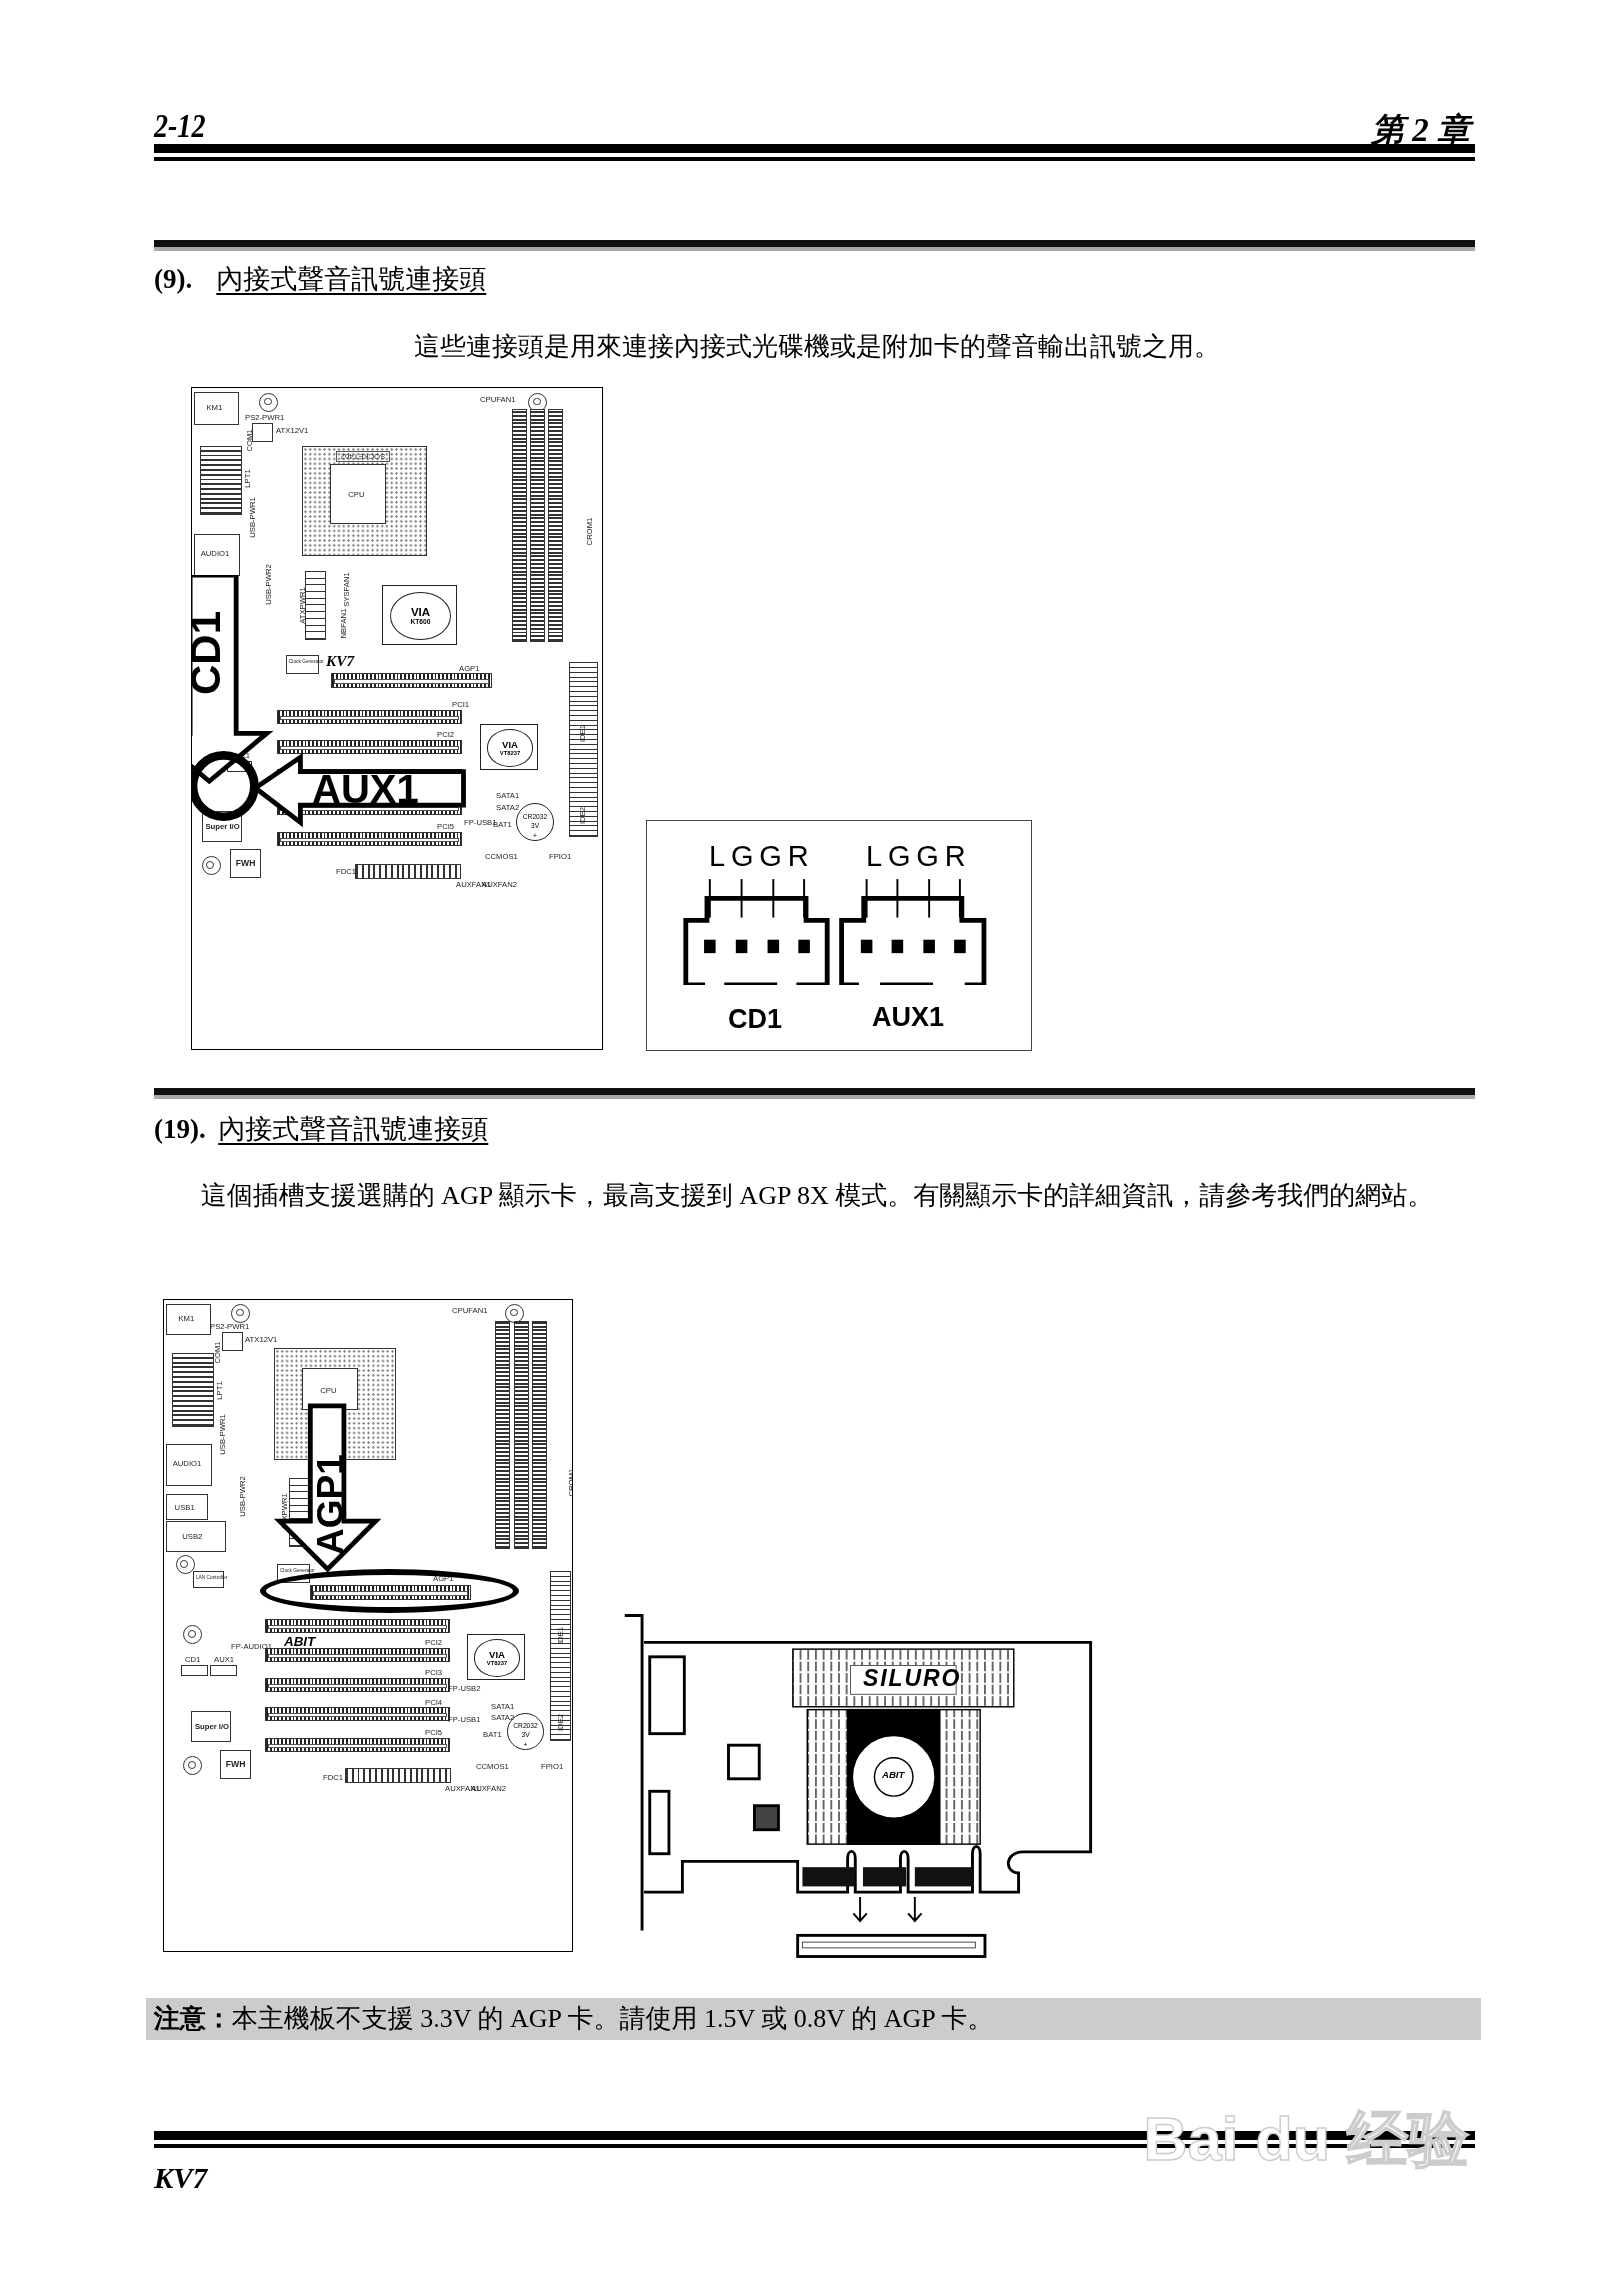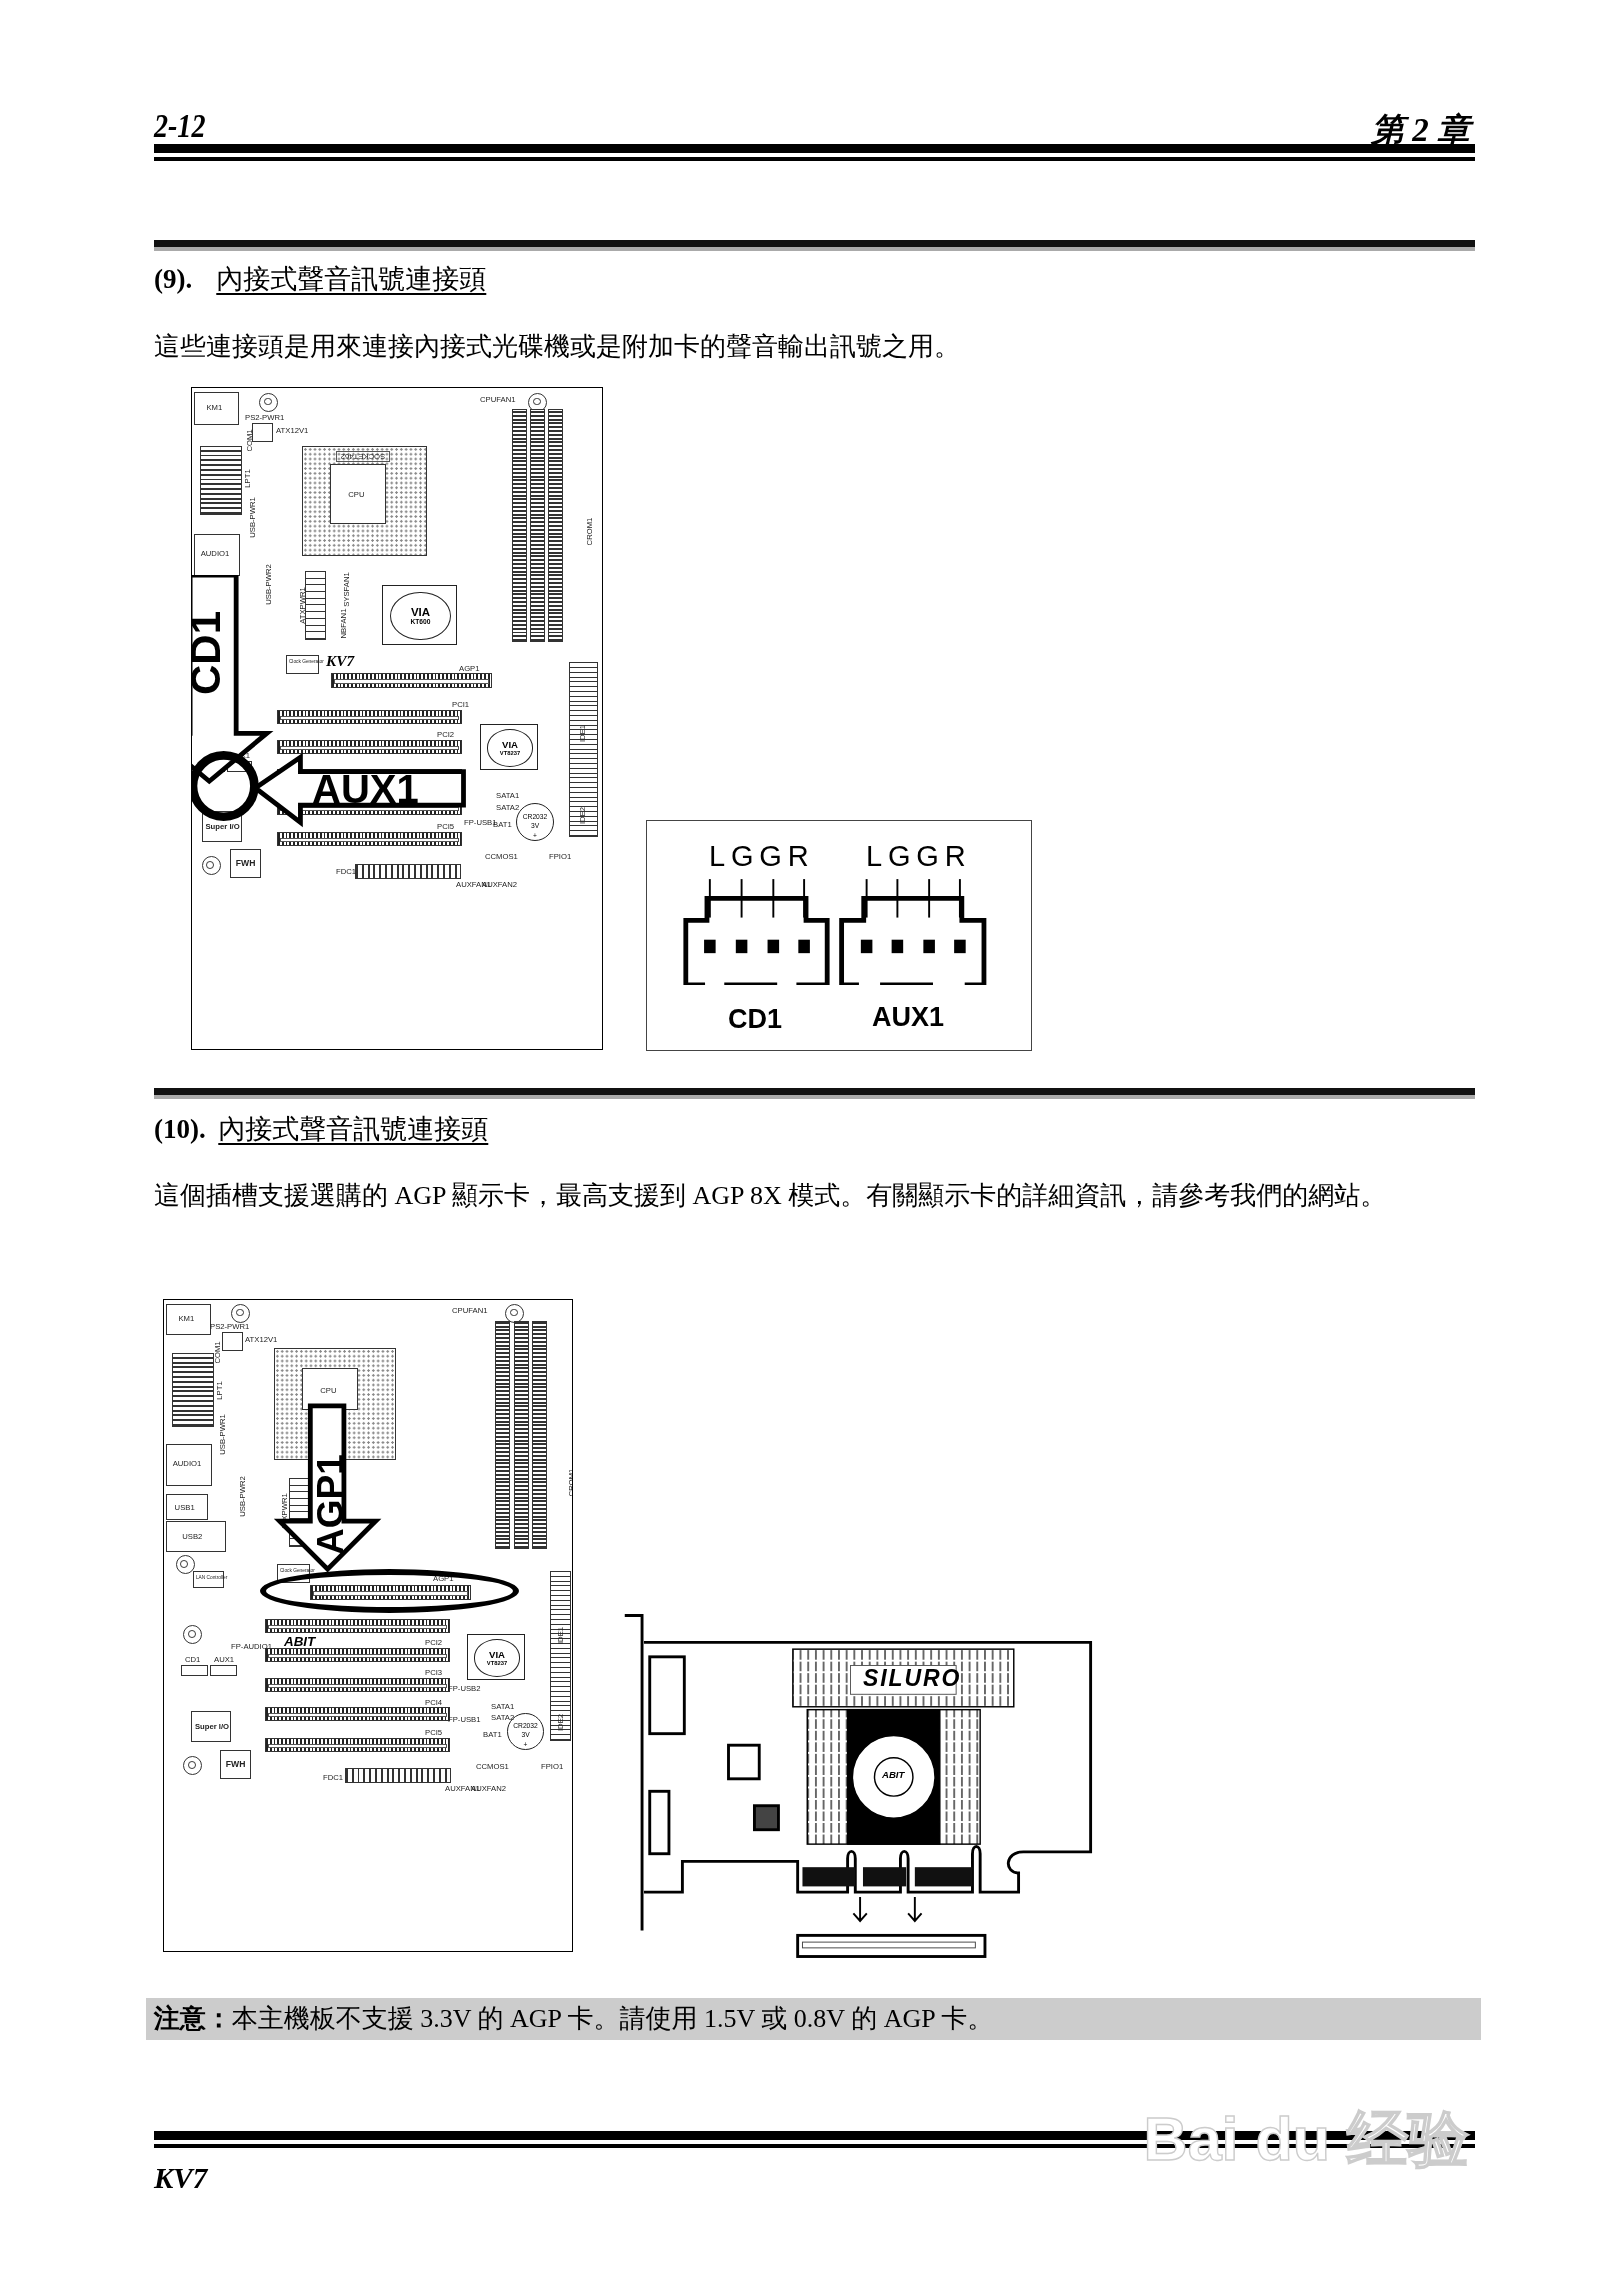--- a/index.html
+++ b/index.html
@@ -8,21 +8,21 @@
   .abs { position: absolute; }
   .hdr-num { left: 154px; top: 108px; font-size: 33px; font-weight: bold; font-style: italic; transform: scaleX(0.85); transform-origin: left; }
   .hdr-ch { right: 144px; top: 108px; font-size: 33px; font-weight: bold; font-style: italic; }
   .rule-thick { left: 154px; width: 1321px; height: 8.6px; background: #000; }
   .rule-thin { left: 154px; width: 1321px; height: 3.8px; background: #000; }
   .sec-rule { left: 154px; width: 1321px; height: 6.7px; background: #111; }
   .sec-rule-grey { left: 154px; width: 1321px; height: 3.8px; background: #aaa; }
   .sec-head { left: 154px; font-size: 27px; }
   .sec-head .num { font-weight: bold; margin-right: 17.3px; }
   .sec-head .title { text-decoration: underline; text-underline-offset: 4.8px; }
-  .body-text { left: 154px; width: 1326px; font-size: 26px; line-height: 44px; }
+  .body-text { left: 154px; width: 1326px; font-size: 26px; line-height: 44px; text-align: center; }
   .board { border: 1.9px solid #000; background: #fff; overflow: hidden;
            font-family: "Liberation Sans", "DejaVu Sans", sans-serif; }
   .lbl { position: absolute; font-size: 7.7px; color: #222; white-space: nowrap; font-family: "Liberation Sans", sans-serif; }
   .comp { position: absolute; border: 1px solid #333; background: #fff; }
   .slot { position: absolute; border: 1px solid #333; background: repeating-linear-gradient(90deg, #222 0 1.9px, #fff 1.9px 3.8px); }
   .slot::after { content: ""; position: absolute; left: 1.9px; right: 1.9px; top: 40%; height: 20%; background: #fff; border: 1px solid #555; }
   .dimm { position: absolute; border: 1.4px solid #333; background: repeating-linear-gradient(0deg, #333 0 1.9px, #fff 1.9px 3.8px); }
   .chip { position: absolute; border: 1.4px solid #222; background: #fff; }
   .chip .circle { position: absolute; left: 10%; top: 10%; width: 80%; height: 80%; border: 1.4px solid #222; border-radius: 50%; display: flex; flex-direction: column; align-items: center; justify-content: center; font-weight: bold; }
   .hole { position: absolute; width: 17.3px; height: 17.3px; border: 1.9px solid #333; border-radius: 50%; }
@@ -188,21 +188,21 @@
         <rect x="284" y="63" width="12" height="14"></rect>
     </g>
   </svg>
   <span class="conn-name" style="left:81px; top:183px;">CD1</span>
   <span class="conn-name" style="left:225px; top:181px;">AUX1</span>
 </div>
 
 <div class="abs sec-rule" style="top:1088px"></div>
 <div class="abs sec-rule-grey" style="top:1095px"></div>
 <div class="abs sec-head" style="top:1111px">
-  <span class="num" style="margin-right:5.8px;">(10).</span>
+  <span class="num" style="margin-right:5.8px;">(19).</span>
   <span class="title">內接式聲音訊號連接頭</span>
 </div>
 <div class="abs body-text" style="top:1174px">這個插槽支援選購的 AGP 顯示卡，最高支援到 AGP 8X 模式。有關顯示卡的詳細資訊，請參考我們的網站。</div>
 
 <div class="abs board" style="left:163px; top:1299px; width:408px; height:651px;">
   <div class="comp" style="left:1.9px; top:3.8px; width:43px; height:29px;">
       <span class="lbl" style="left:11.5px; top:9.6px;">KM1</span>
     </div>
   <div class="hole" style="left:67px; top:3.8px;"></div>
   <span class="lbl" style="left:46px; top:22px;">PS2-PWR1</span>

